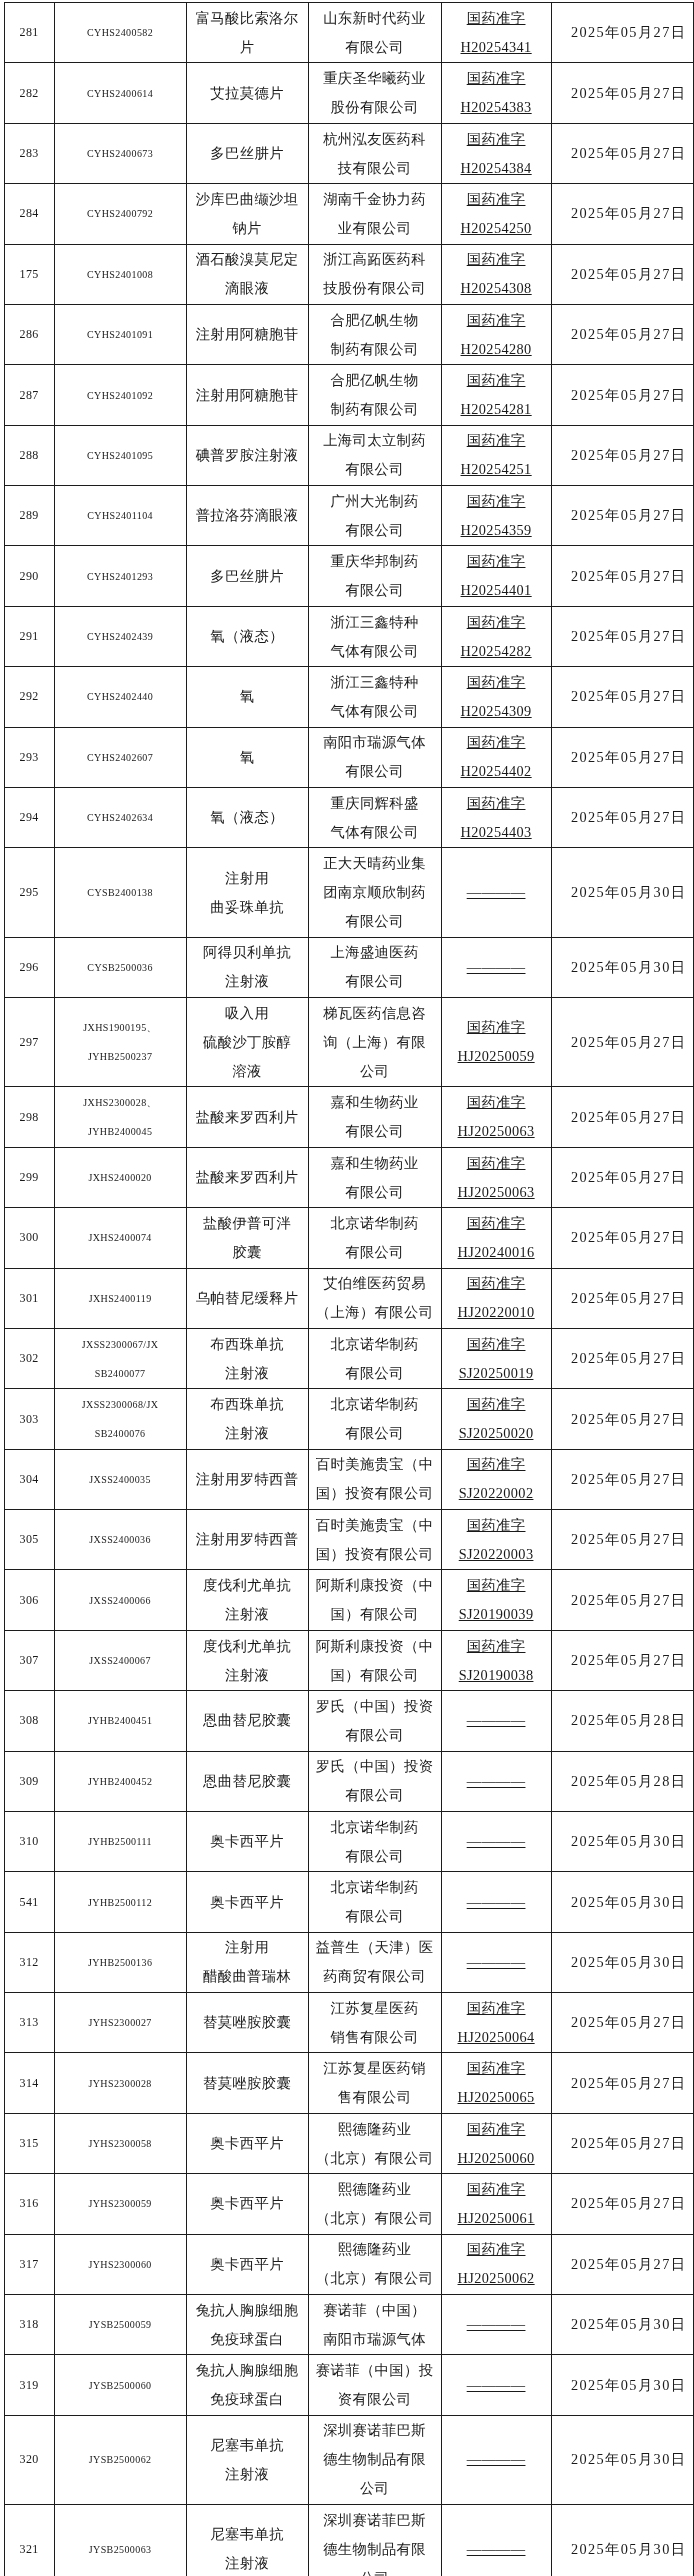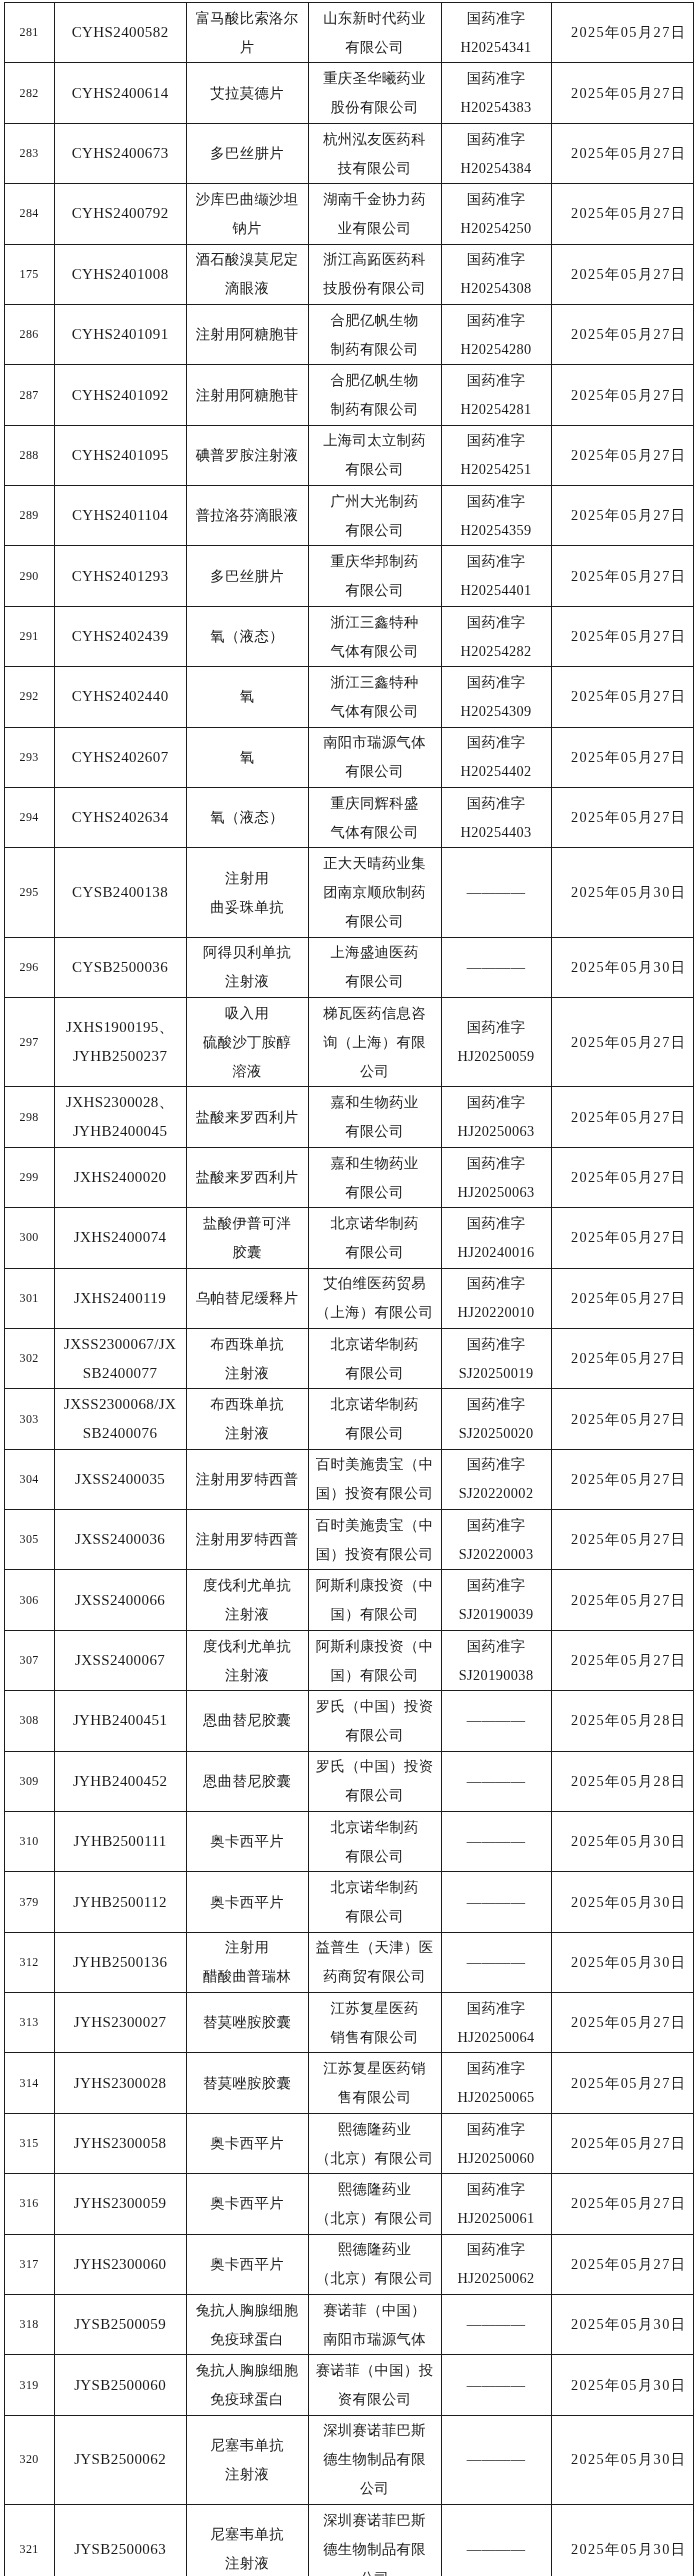--- a/index.html
+++ b/index.html
@@ -11,24 +11,24 @@
     text-align:center;
     vertical-align:middle;
     font-size:14.3px;
     line-height:29px;
     padding:0.7px 2.9px;
     white-space:pre-line;
     word-break:keep-all;
     overflow:hidden;
   }
   td.c-seq{font-size:12px;letter-spacing:0.4px;}
-  td.c-accno{font-size:15px;letter-spacing:0.4px;}
+  td.c-accno{font-size:10px;letter-spacing:0.4px;}
   td.c-drug{letter-spacing:0.4px;}
   td.c-comp{letter-spacing:0.4px;margin-top:8px;}
-  td.c-appr{font-size:14.3px;letter-spacing:0.4px;}
+  td.c-appr{font-size:14.3px;letter-spacing:0.4px;text-decoration:underline;}
   td.c-date{font-size:14.3px;letter-spacing:1.4px;padding-left:16px;}
 </style>
 </head>
 <body>
 
 <div class="page">
   <table class="tbl">
     <colgroup>
       <col style="width:50px">
       <col style="width:132px">
@@ -345,21 +345,21 @@
         <tr>
     <td class="c-seq">310</td>
     <td class="c-accno">JYHB2500111</td>
     <td class="c-drug">奥卡西平片</td>
     <td class="c-comp">北京诺华制药
 有限公司</td>
     <td class="c-appr">————</td>
     <td class="c-date">2025年05月30日</td>
   </tr>
         <tr>
-    <td class="c-seq">379</td>
+    <td class="c-seq">541</td>
     <td class="c-accno">JYHB2500112</td>
     <td class="c-drug">奥卡西平片</td>
     <td class="c-comp">北京诺华制药
 有限公司</td>
     <td class="c-appr">————</td>
     <td class="c-date">2025年05月30日</td>
   </tr>
         <tr>
     <td class="c-seq">312</td>
     <td class="c-accno">JYHB2500136</td>

